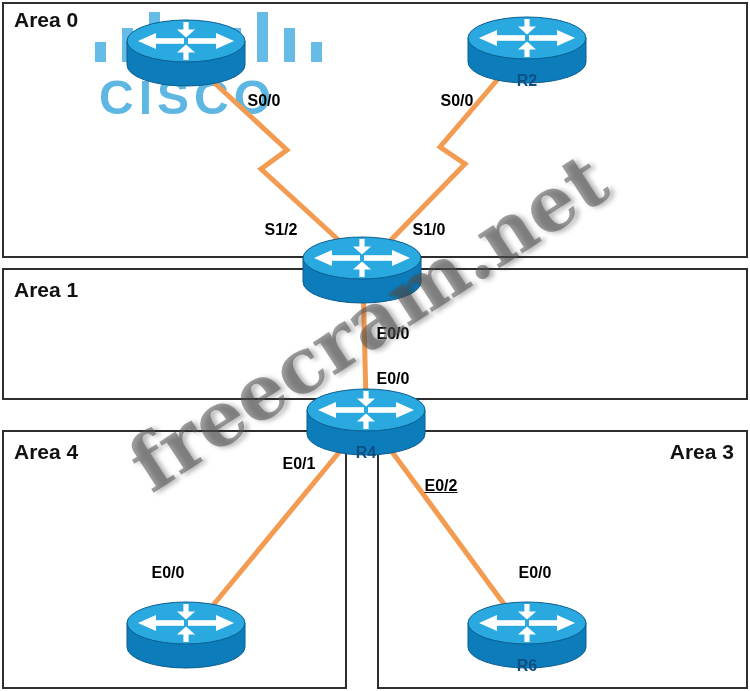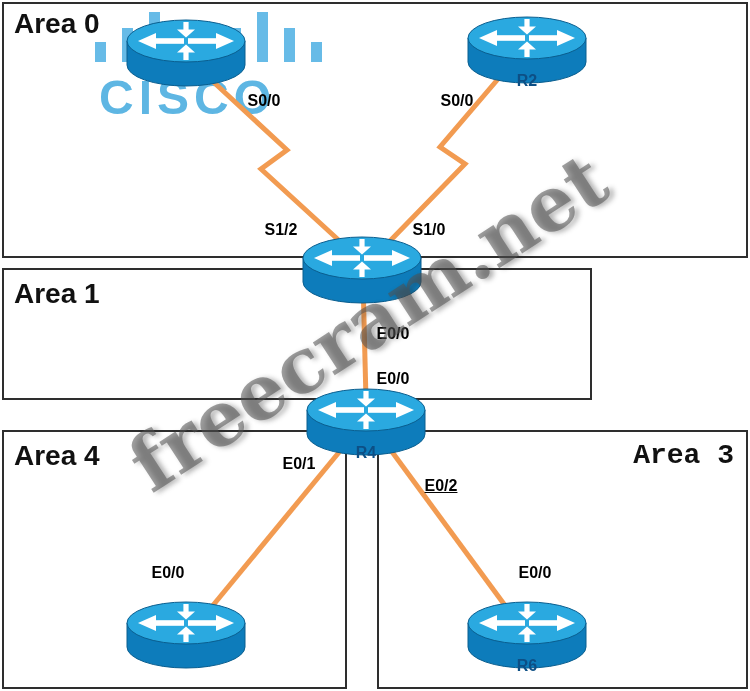--- a/index.html
+++ b/index.html
@@ -2,24 +2,24 @@
 <html><head>
 <meta charset="utf-8">
 <style>
   * { margin:0; padding:0; box-sizing:border-box; }
   body { background:#ffffff; font-family:"Liberation Sans", sans-serif; }
   #stage { position:relative; width:750px; height:691px; background:#ffffff; overflow:hidden; }
 
   
   .area-box { position:absolute; border:2px solid #2e2e2e; z-index:1; background:transparent; }
   #area0 { left:2px;   top:2px;   width:746px; height:256px; }
-  #area1 { left:2px;   top:268px; width:590px; height:132px; }
+  #area1 { left:2px;   top:268px; width:746px; height:132px; }
   #area2 { left:2px;   top:430px; width:345px; height:259px; }
-  #area3 { left:377px; top:430px; width:371px; height:259px;font-family:Liberation Mono, monospace; }
-  .area-label { position:absolute; font-size:28px; font-weight:bold; color:#111; }
+  #area3 { left:377px; top:430px; width:371px; height:259px; }
+  .area-label { position:absolute; font-size:21px; font-weight:bold; color:#111; }
   #area0 .area-label { left:10px; top:4px; }
   #area1 .area-label { left:10px; top:8px; }
   #area2 .area-label { left:10px; top:8px; }
   #area3 .area-label { right:12px; top:8px; }
 
   
   #links-layer { position:absolute; left:0; top:0; z-index:3; pointer-events:none; }
   .link { fill:none; stroke-width:5px; }
 
   

